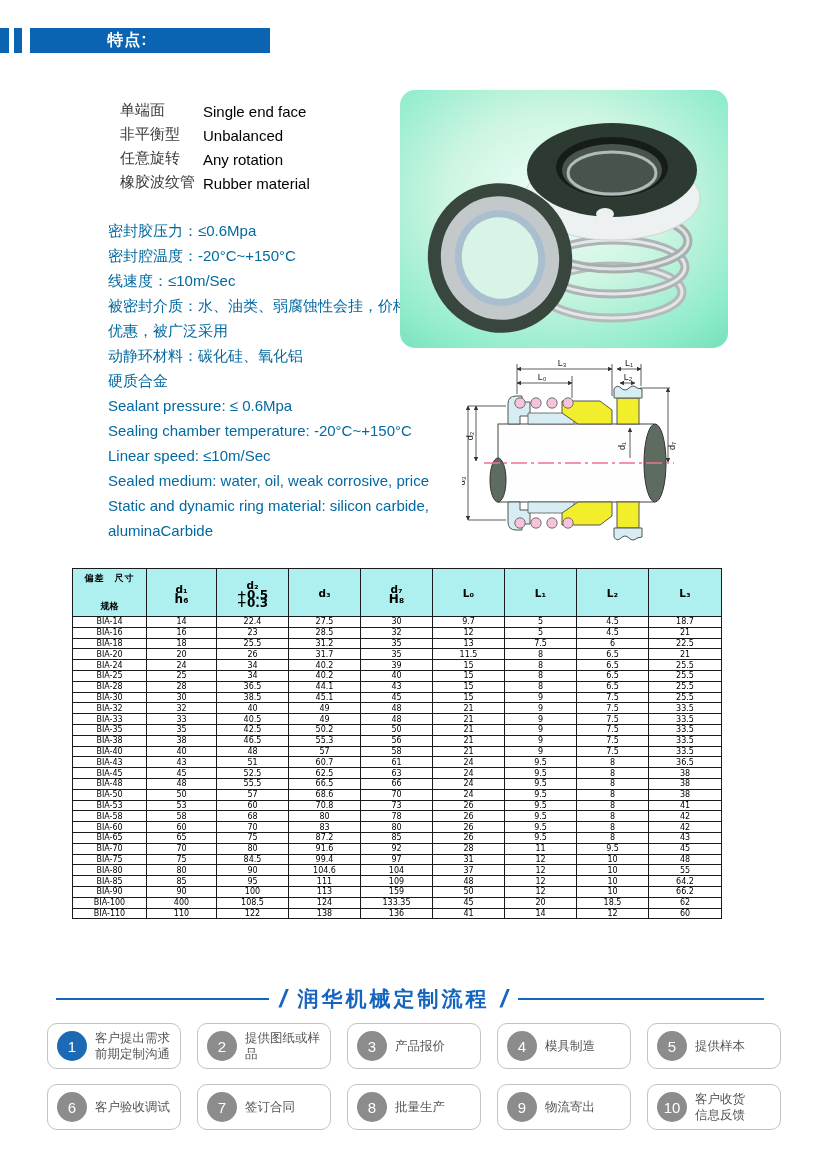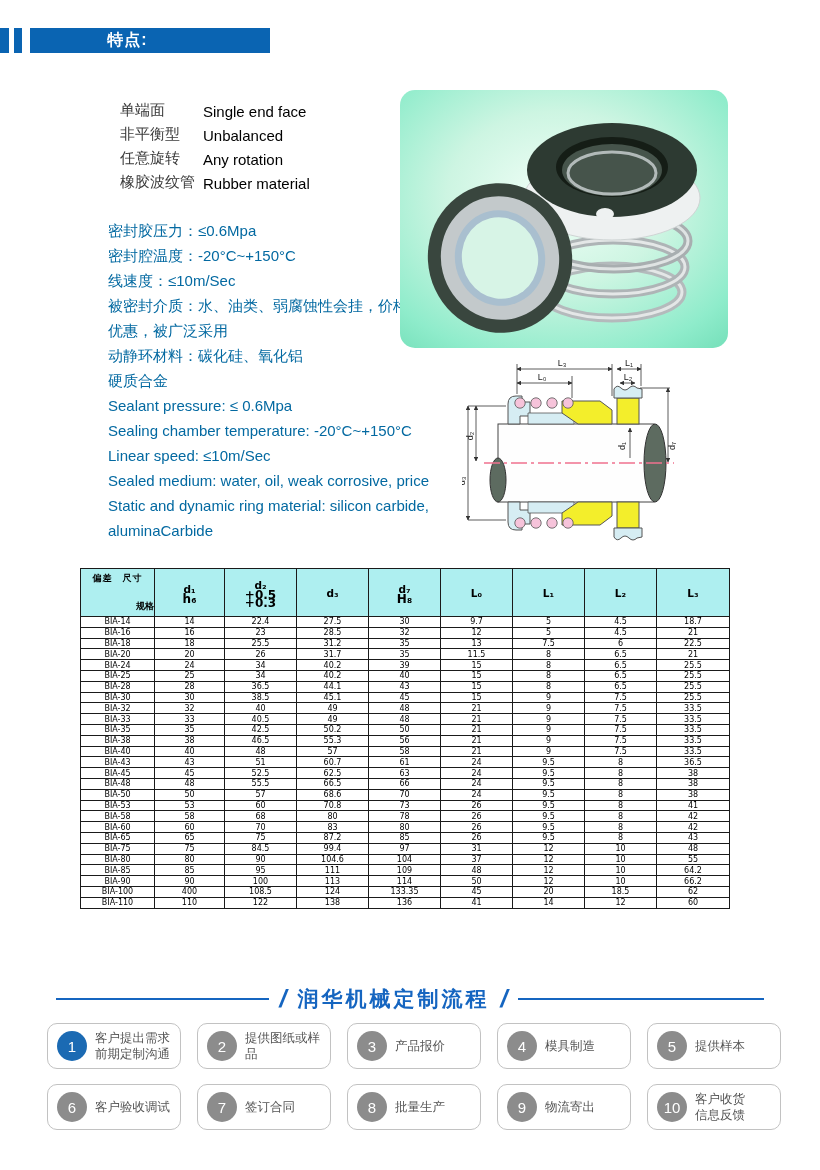--- a/index.html
+++ b/index.html
@@ -23,27 +23,27 @@
   
   .specs{position:absolute;left:108px;top:210px;font-size:15px;line-height:25px;color:#0369a1;margin-top:8px;}
   .spec-line{white-space:nowrap;}
 
   
   .photo{position:absolute;left:400px;top:90px;width:328px;height:258px;}
   
   .diagram{position:absolute;left:462px;top:356px;width:340px;height:202px;}
 
   
-  table.spec{position:absolute;left:80px;top:568px;width:649px;border-collapse:collapse;
+  table.spec{position:absolute;left:72px;top:568px;width:649px;border-collapse:collapse;
              table-layout:fixed;font-family:"DejaVu Sans",sans-serif;color:#000;}
   table.spec th,table.spec td{border:1px solid #1a1a1a;padding:0;text-align:center;}
   table.spec thead th{background:var(--table-header-bg);height:47px;vertical-align:middle;}
   .corner-cell{vertical-align:middle;}
   .corner-top{font-size:9px;font-weight:bold;letter-spacing:1px;}
-  .corner-bottom{font-size:9px;font-weight:bold;margin-top:15px;text-align:right;}
+  .corner-bottom{font-size:9px;font-weight:bold;margin-top:15px;}
   .col-main{font-size:10.5px;font-weight:bold;line-height:12px;}
   .col-sub{font-size:12px;font-weight:bold;line-height:8px;}
   table.spec td{height:9.8px;font-size:8px;line-height:9px;overflow:hidden;white-space:nowrap;}
 
   
   .process-header{position:absolute;top:984px;left:0;width:820px;display:flex;align-items:center;
                   justify-content:center;gap:11px;}
   .pline{height:2px;background:var(--accent);}
   .pl-left{width:213px;}
   .pl-right{width:246px;}
@@ -468,20 +468,31 @@
           <td>65</td>
           <td>75</td>
           <td>87.2</td>
           <td>85</td>
           <td>26</td>
           <td>9.5</td>
           <td>8</td>
           <td>43</td>
         </tr>
         <tr>
+          <td class="model-cell">BIA-70</td>
+          <td>70</td>
+          <td>80</td>
+          <td>91.6</td>
+          <td>92</td>
+          <td>28</td>
+          <td>11</td>
+          <td>9.5</td>
+          <td>45</td>
+        </tr>
+        <tr>
           <td class="model-cell">BIA-75</td>
           <td>75</td>
           <td>84.5</td>
           <td>99.4</td>
           <td>97</td>
           <td>31</td>
           <td>12</td>
           <td>10</td>
           <td>48</td>
         </tr>
@@ -505,21 +516,21 @@
           <td>48</td>
           <td>12</td>
           <td>10</td>
           <td>64.2</td>
         </tr>
         <tr>
           <td class="model-cell">BIA-90</td>
           <td>90</td>
           <td>100</td>
           <td>113</td>
-          <td>114</td>
+          <td>159</td>
           <td>50</td>
           <td>12</td>
           <td>10</td>
           <td>66.2</td>
         </tr>
         <tr>
           <td class="model-cell">BIA-100</td>
           <td>400</td>
           <td>108.5</td>
           <td>124</td>

